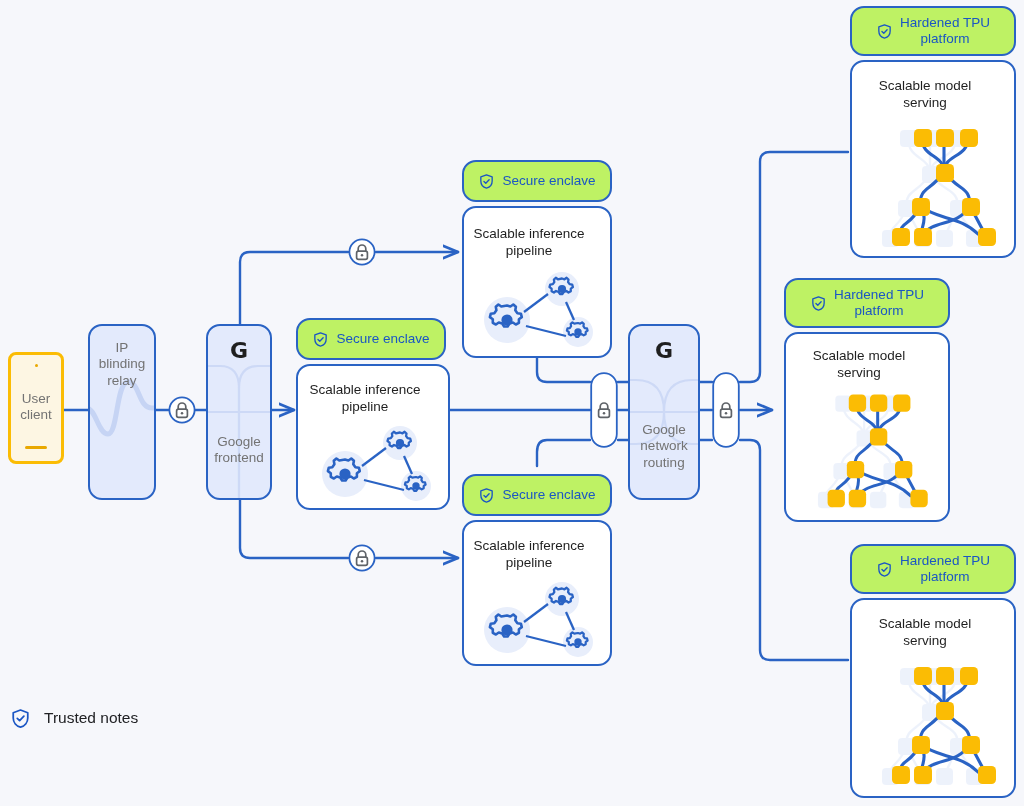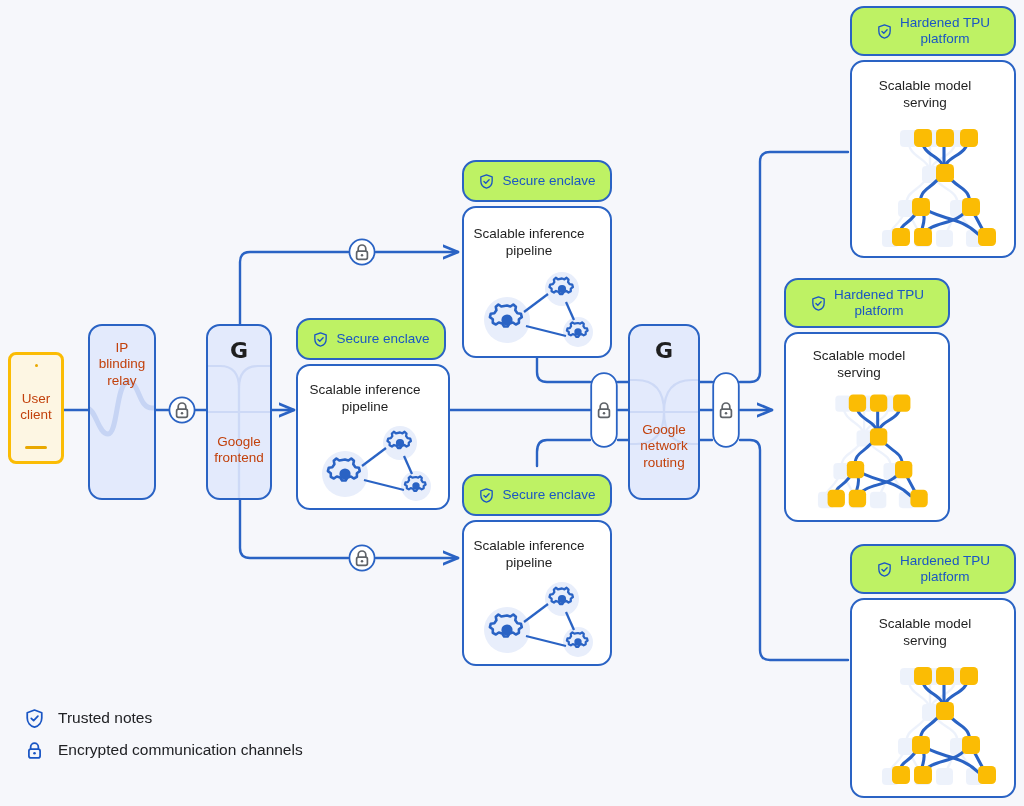--- a/index.html
+++ b/index.html
@@ -7,21 +7,21 @@
     width:1024px;height:806px;
     background:#f6f7fb;
     font-family:"Liberation Sans","DejaVu Sans",sans-serif;
     overflow:hidden;position:relative;
   }
   #canvas{position:absolute;inset:0;width:1024px;height:806px;}
   
   .node{position:absolute;box-sizing:border-box;}
   .txt{
     position:absolute;left:0;right:0;text-align:center;
-    color:#c2410c;line-height:1.22;white-space:pre-line;
+    color:#737373;line-height:1.22;white-space:pre-line;
   }
   .tabtxt{
     color:#1a56c4;line-height:1.2;white-space:pre-line;
     font-size:13.5px;text-align:center;
   }
   
   .user-client{
     left:8px;top:352px;width:56px;height:112px;
     border:3px solid #fbbc04;border-radius:8px;background:#fdf6e3;
   }
@@ -52,21 +52,21 @@
     padding:0 12px;
   }
   .card{
     position:absolute;box-sizing:border-box;
     border:2px solid #2a63c4;border-radius:14px;background:#ffffff;
   }
   .card .ttl{
     position:absolute;left:0;right:16px;text-align:center;
     font-size:13.5px;color:#1f1f1f;line-height:1.25;white-space:pre-line;
   }
-  .legend{position:absolute;left:24px;}
+  .legend{position:absolute;left:10px;}
   .legend-row{display:flex;align-items:center;gap:13px;height:32px;}
   .legend-txt{font-size:15.5px;color:#202124;}
   svg{display:block;}
 </style>
 </head>
 <body>
 
 <svg id="canvas" viewBox="0 0 1024 806" width="1024" height="806">
   <defs>
     <marker id="arw" viewBox="0 0 10 10" refX="9" refY="5" markerWidth="7" markerHeight="7" orient="auto-start-reverse">
@@ -480,21 +480,13 @@
 </svg>
 
 <div class="legend" style="top:702px;">
   <div class="legend-row">
     <svg width="21" height="21" viewBox="0 0 24 24">
       <path d="M12 2.3 L20.3 5.4 V11.4 C20.3 16.6 16.8 20.7 12 21.8 C7.2 20.7 3.7 16.6 3.7 11.4 V5.4 Z" fill="none" stroke="#1a56c4" stroke-width="2" stroke-linejoin="round"></path>
       <path d="M8.3 11.9 L11 14.5 L15.9 9.4" fill="none" stroke="#1a56c4" stroke-width="2" stroke-linecap="round" stroke-linejoin="round"></path>
     </svg>
     <span class="legend-txt">Trusted notes</span>
   </div>
-  <div class="legend-row">
-    <svg width="21" height="21" viewBox="0 0 24 24">
-      <path d="M7.6 10.6 V8.1 a4.4 4.4 0 0 1 8.8 0 V10.6" fill="none" stroke="#1a56c4" stroke-width="2"></path>
-      <rect x="5.6" y="10.5" width="12.8" height="9.9" rx="2.2" fill="none" stroke="#1a56c4" stroke-width="2"></rect>
-      <circle cx="12" cy="15.2" r="1.5" fill="#1a56c4"></circle>
-    </svg>
-    <span class="legend-txt">Encrypted communication channels</span>
-  </div>
 </div>
 
 </body></html>

